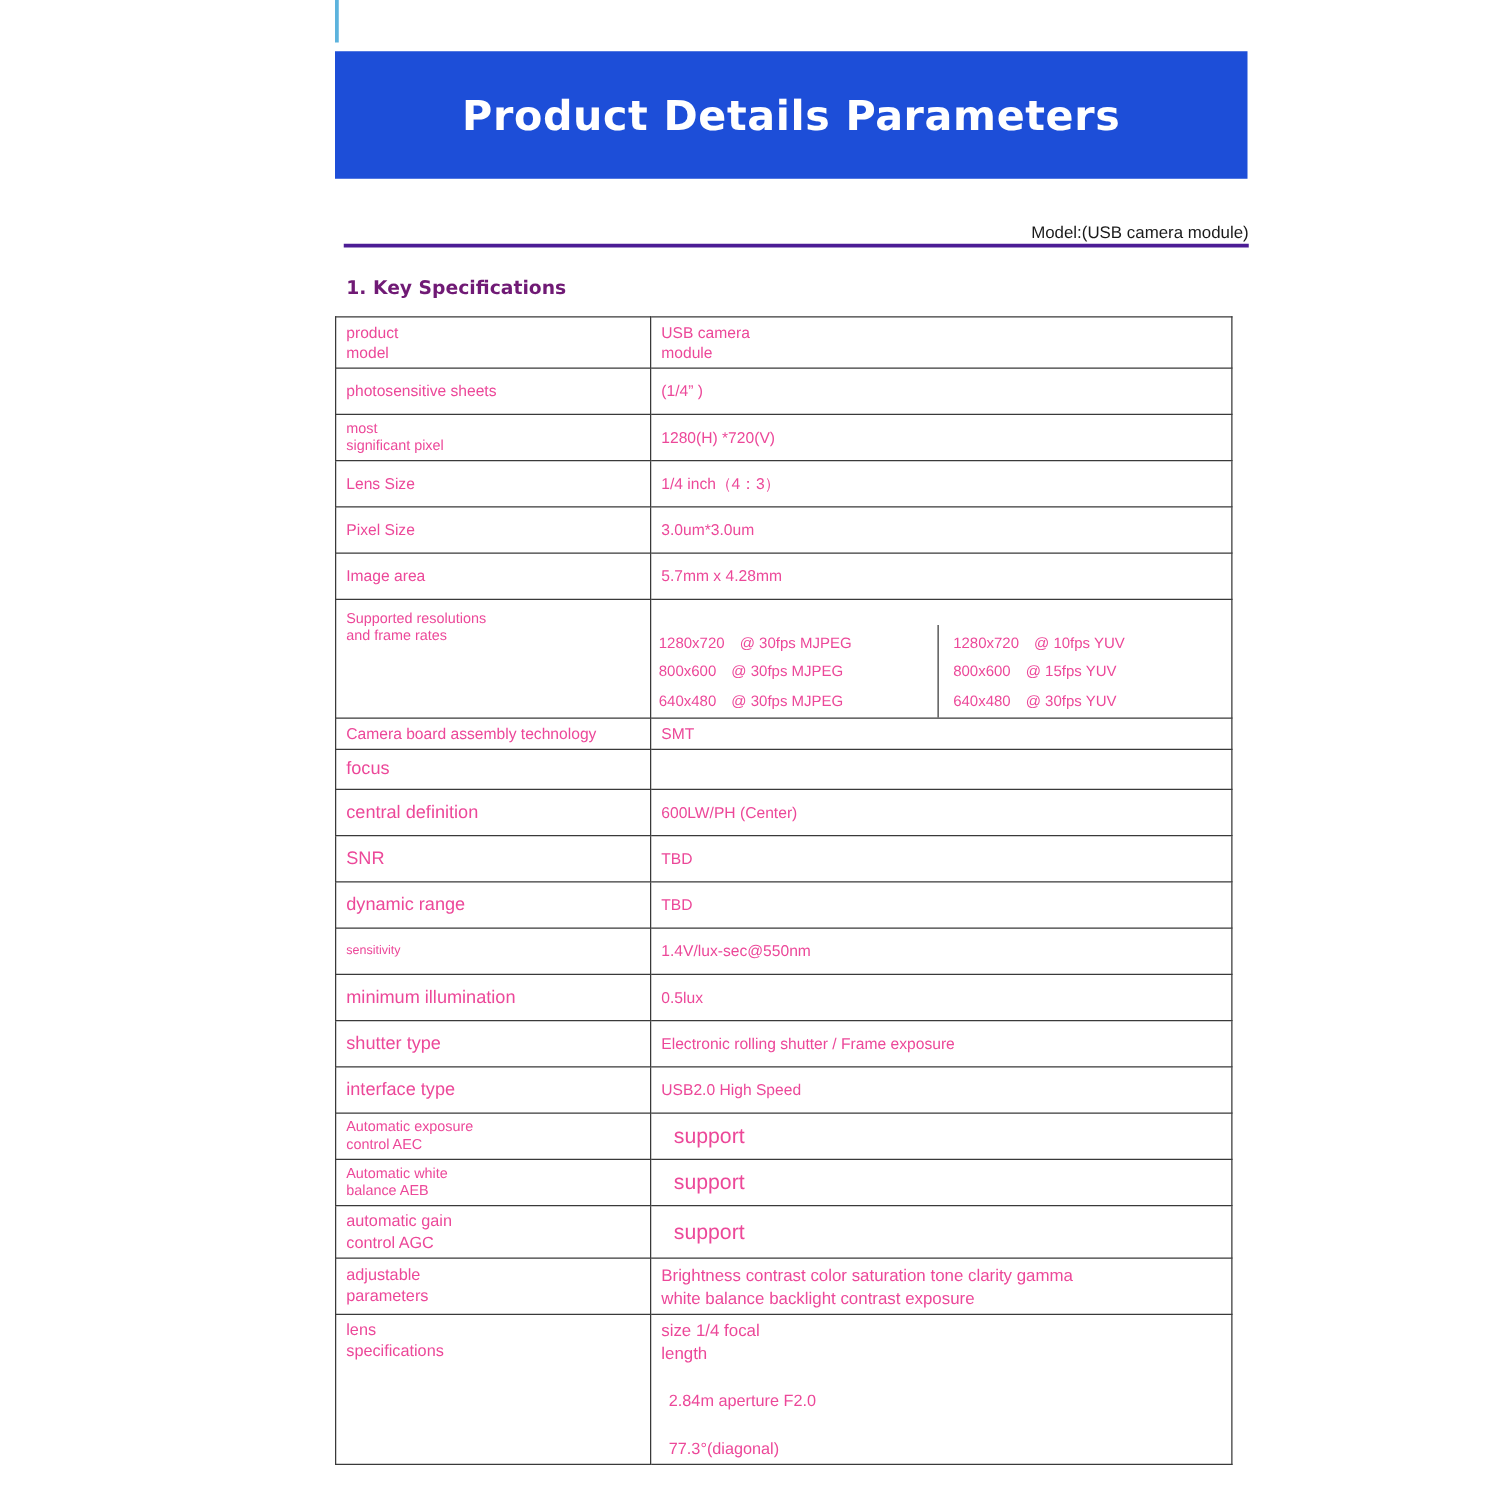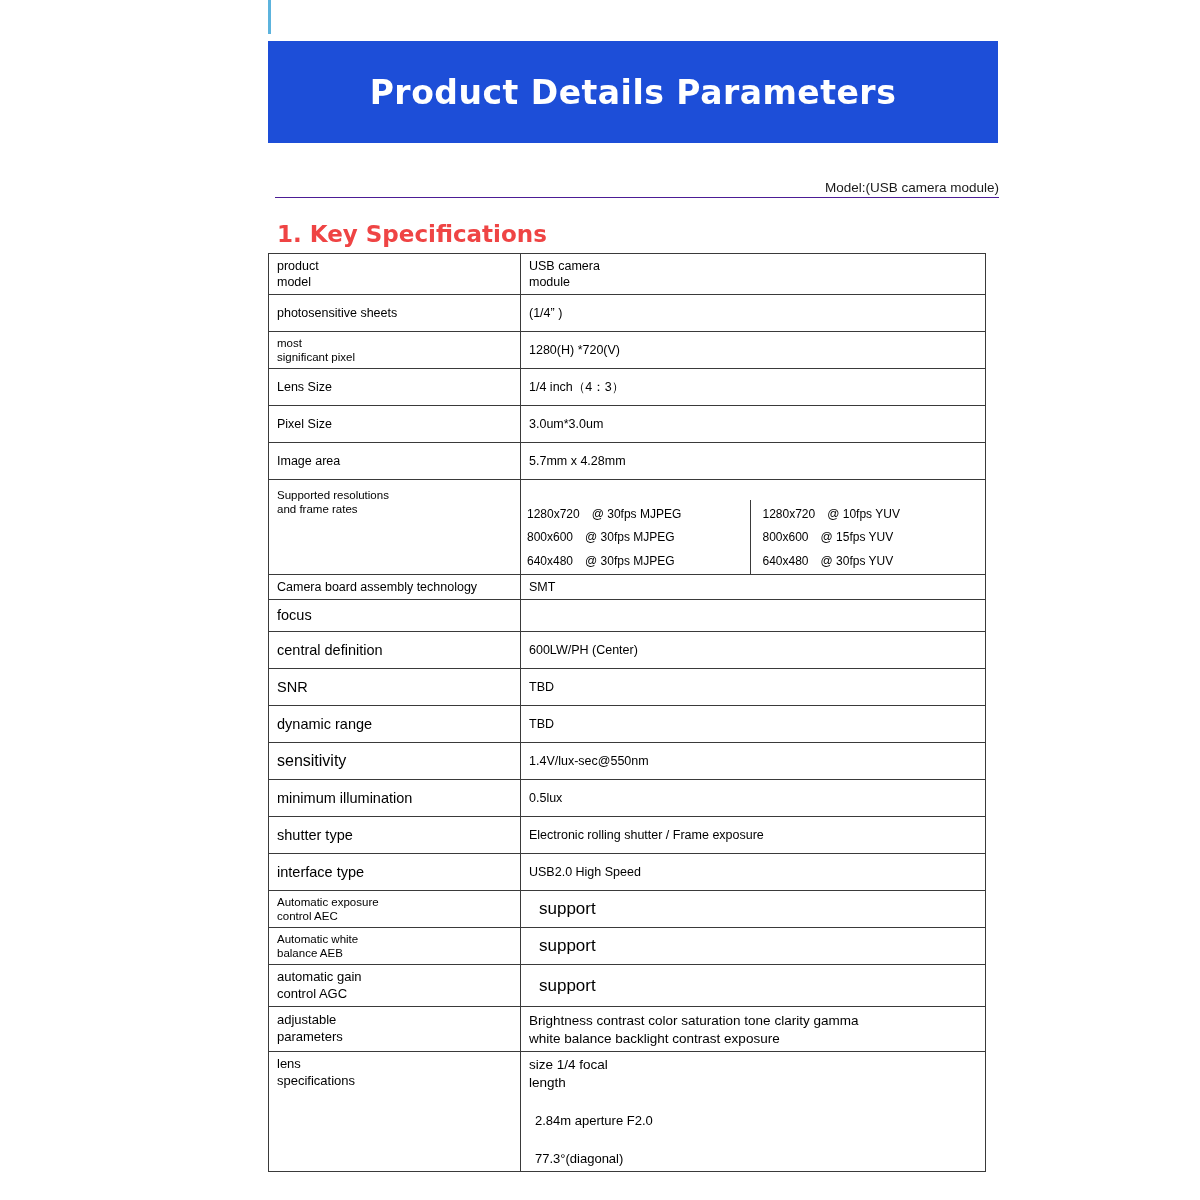--- a/index.html
+++ b/index.html
@@ -41,57 +41,57 @@
     font-size: 33px;
     font-weight: bold;
     letter-spacing: 0.5px;
     font-family: "DejaVu Sans", sans-serif;
   }
   .model-line {
     position: absolute;
     left: 275px;
     top: 176px;
     width: 724px;
-    border-bottom: 1px solid #4c1d95;
+    border-bottom: 3px solid #4c1d95;
     height: 22px;
     box-sizing: border-box;
   }
   .model-text {
     position: absolute;
     right: 0;
     bottom: 2px;
     font-size: 13.5px;
     color: #1a1a1a;
     white-space: nowrap;
   }
   .section-title {
     position: absolute;
     left: 277px;
     top: 221px;
-    font-size: 23px;
+    font-size: 15px;
     font-weight: bold;
-    color: #ef4444;
+    color: #701a75;
     font-family: "DejaVu Sans", sans-serif;
   }
   
   .spec-table {
     position: absolute;
     left: 268px;
     top: 253px;
     width: 718px;
     border-collapse: collapse;
     table-layout: fixed;
   }
   .spec-table td {
     border: 1px solid #3a3a3a;
     padding: 4px 8px;
     font-size: 12.5px;
     vertical-align: middle;
     line-height: 1.28;
-    color: #000000;
+    color: #ec4899;
   }
   .col-label { width: 252px; }
   .lbl {
     font-size: 13px;
   }
   .lbl.small { font-size: 11.5px; line-height: 1.22; }
   .lbl.big { font-size: 14.5px; }
   .val { font-size: 12.5px; }
   .val.big { font-size: 17px; font-weight: normal; padding-left: 18px; }
   .h-row td { height: 28px; }
@@ -201,21 +201,21 @@
       </tr>
       <tr class="h-row">
         <td class="lbl big">SNR</td>
         <td class="val">TBD</td>
       </tr>
       <tr class="h-row">
         <td class="lbl big">dynamic range</td>
         <td class="val">TBD</td>
       </tr>
       <tr class="h-row">
-        <td class="lbl" style="font-size:16px;">sensitivity</td>
+        <td class="lbl" style="font-size:10px;">sensitivity</td>
         <td class="val">1.4V/lux-sec@550nm</td>
       </tr>
       <tr class="h-row">
         <td class="lbl big">minimum illumination</td>
         <td class="val">0.5lux</td>
       </tr>
       <tr class="h-row">
         <td class="lbl big">shutter type</td>
         <td class="val">Electronic rolling shutter / Frame exposure</td>
       </tr>

